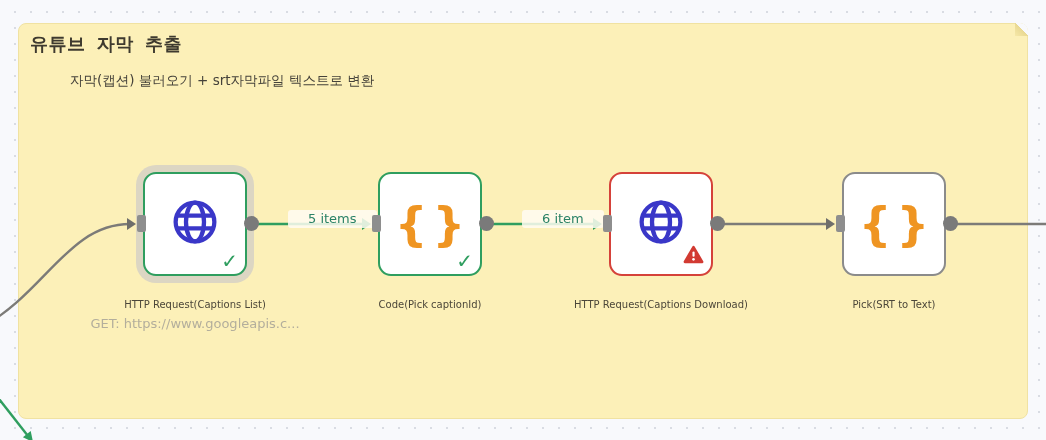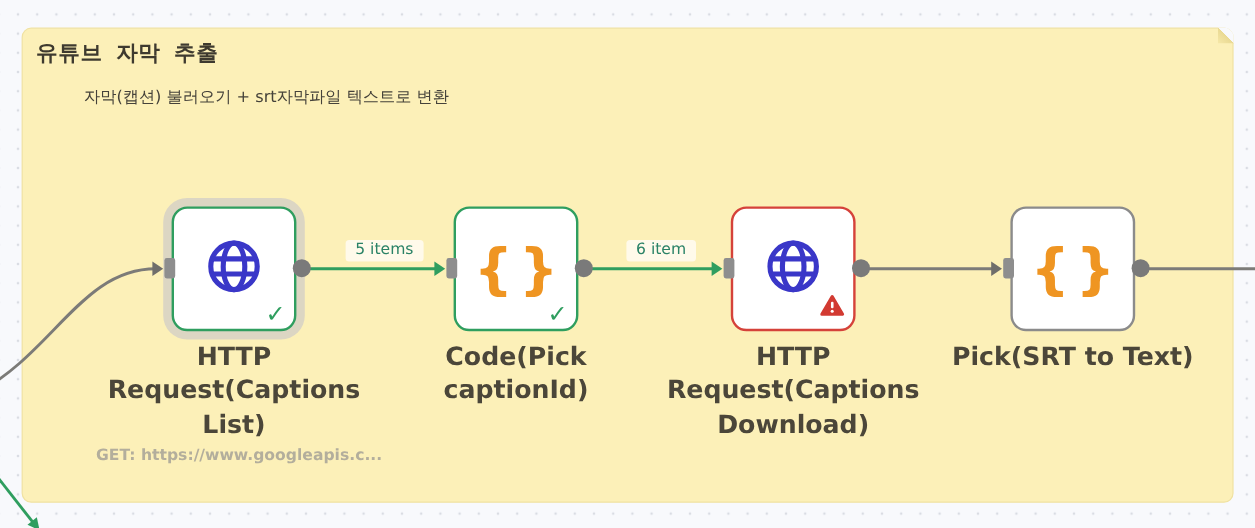--- a/index.html
+++ b/index.html
@@ -84,34 +84,35 @@
   }
   .p1i { left: 137px; } .p2i { left: 372px; } .p3i { left: 603px; } .p4i { left: 836px; }
   .p1o { left: 244px; } .p2o { left: 479px; } .p3o { left: 710px; } .p4o { left: 943px; }
   .node-label {
     position: absolute; top: 283px;
     width: 230px;
     text-align: center;
     z-index: 3;
   }
   .node-label .name {
-    font-size: 21px; font-weight: 700; color: #4b4639;
+    font-size: 10px; font-weight: 400; color: #4b4639;
     line-height: 1.35;
+    margin-top: 15px;
   }
   .node-label .sub {
     margin-top: 4px;
-    font-size: 13px; font-weight: 700; color: #b3ae9c;
+    font-size: 13px; font-weight: 400; color: #b3ae9c;
     white-space: nowrap;
   }
   .l1 { left: 80px; } .l2 { left: 315px; } .l3 { left: 546px; } .l4 { left: 779px; }
   .conn-label {
-    position: absolute; top: 200px;
+    position: absolute; top: 210px;
     font-size: 13px; color: #2a8266;
     background: rgba(255, 252, 242, 0.85);
-    padding: 0 8px; border-radius: 3px;
+    padding: 0 20px; border-radius: 3px;
     z-index: 3; line-height: 1.4;
   }
   .cl1 { left: 288px; } .cl2 { left: 522px; }
 </style>
 </head>
 <body>
 
 <div class="canvas">
 
   <div class="sticky">

